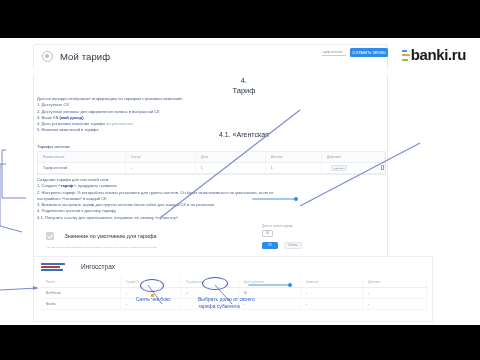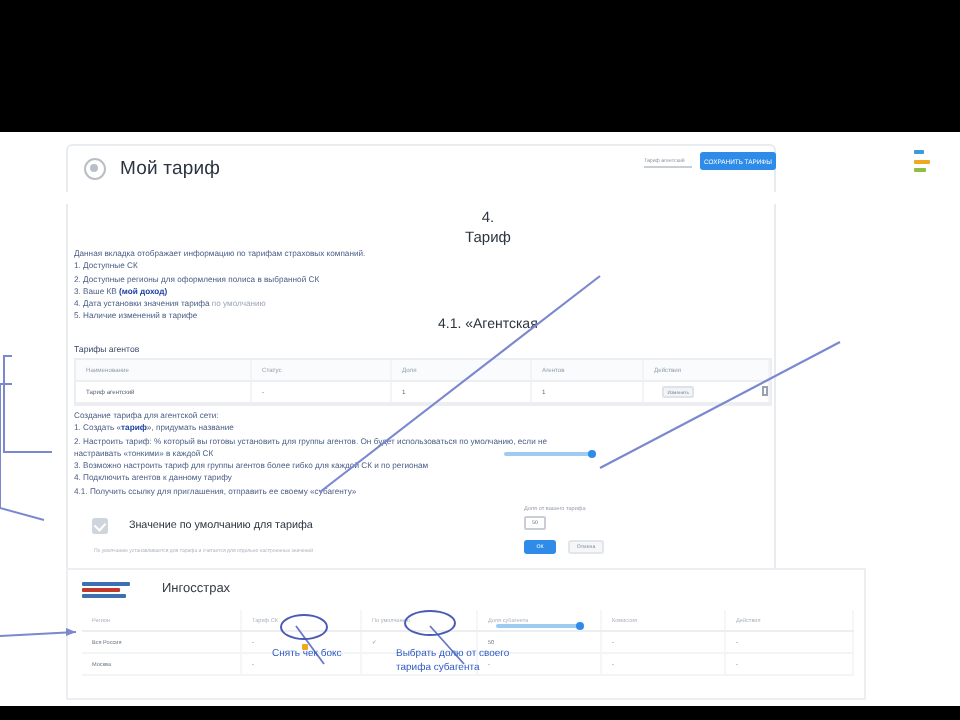--- a/index.html
+++ b/index.html
@@ -13,21 +13,20 @@
     position: relative;
     width: 480px; height: 360px;
     background: #000;
   }
   
   #stage {
     position: absolute;
     left: 0; top: 38px;
     width: 480px; height: 287px;
     background: #ffffff;
-    margin-top: 28px;
   }
 
   
   .topbar {
     position: absolute; left: 0; top: 0;
     width: 480px; height: 36px;
     background: #ffffff;
   }
   .card-head {
     position: absolute; left: 33px; top: 6px;
@@ -288,20 +287,21 @@
       <div class="head-input-line">Тариф агентский</div>
 
       <div class="save-btn">СОХРАНИТЬ ТАРИФЫ</div>
 
       <div class="logo">
         <span class="logo-mark">
           <i class="lm1"></i>
             <i class="lm2"></i>
             <i class="lm3"></i>
         </span>
+        <span>banki.ru</span>
       </div>
     </div>
 
     <div class="panel">
 
       <div class="sec-title">
         <b>4.</b>
         <b>Тариф</b>
       </div>
 

